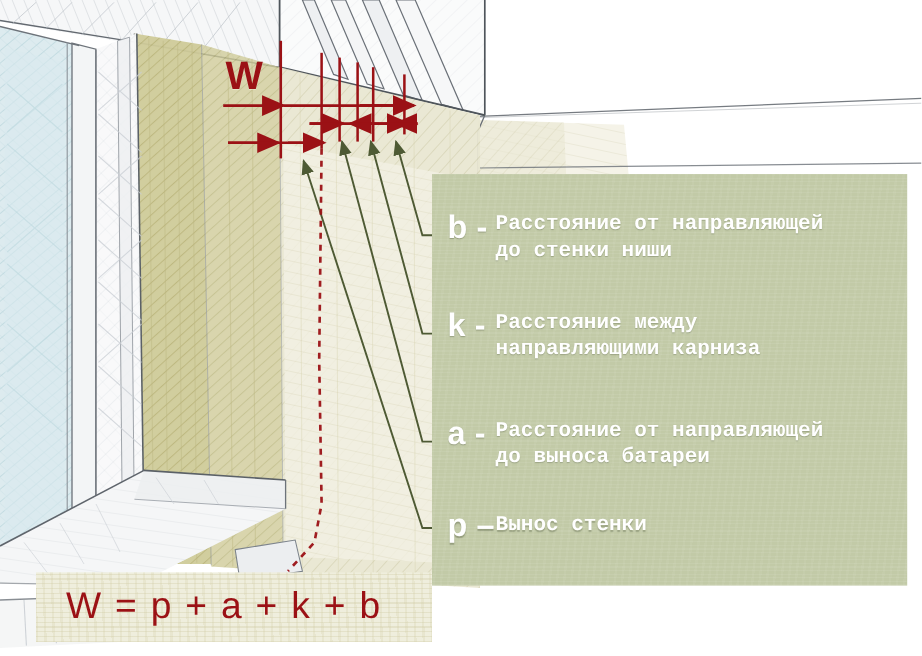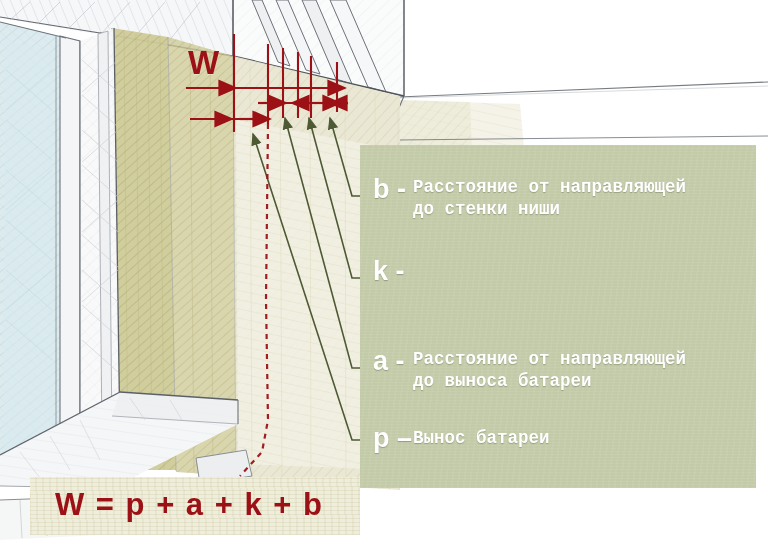--- a/index.html
+++ b/index.html
@@ -60,21 +60,21 @@
   }
   #formula-strip::after{
     content:"";position:absolute;inset:0;
     background:
       repeating-linear-gradient(0deg, rgba(205,200,160,.33) 0 1px, rgba(0,0,0,0) 1px 4px),
       repeating-linear-gradient(88deg, rgba(210,205,165,.25) 0 2px, rgba(0,0,0,0) 2px 7px);
     pointer-events:none;
   }
   #formula-text{
     position:absolute;left:55px;top:487px;
-    font-size:31px;font-weight:bold;color:#9b1115;
+    font-size:31px;font-weight:normal;color:#9b1115;
     letter-spacing:1.5px;
     z-index:3;
   }
 </style>
 </head>
 <body>
 
 <div id="stage">
 
   <svg class="svgwrap" viewBox="0 0 768 547">
@@ -340,29 +340,31 @@
   <div id="legend-panel"></div>
 
   <div class="legend-row" id="row-b">
     <span class="legend-sym"><span>b</span> <span>-</span></span>
     <span class="legend-txt">Расстояние от направляющей
 до стенки ниши</span>
   </div>
 
   <div class="legend-row" id="row-k">
     <span class="legend-sym"><span>k</span> <span>-</span></span>
+    <span class="legend-txt">Расстояние между
+направляющими карниза</span>
   </div>
 
   <div class="legend-row" id="row-a">
     <span class="legend-sym"><span>a</span> <span>-</span></span>
     <span class="legend-txt">Расстояние от направляющей
 до выноса батареи</span>
   </div>
 
   <div class="legend-row" id="row-p">
     <span class="legend-sym"><span>p</span> <span>–</span></span>
-    <span class="legend-txt">Вынос батареи</span>
+    <span class="legend-txt">Вынос стенки</span>
   </div>
 
   <div id="formula-strip"></div>
   <div id="formula-text">W = p + a + k + b</div>
 
 </div>
 
 </body></html>

